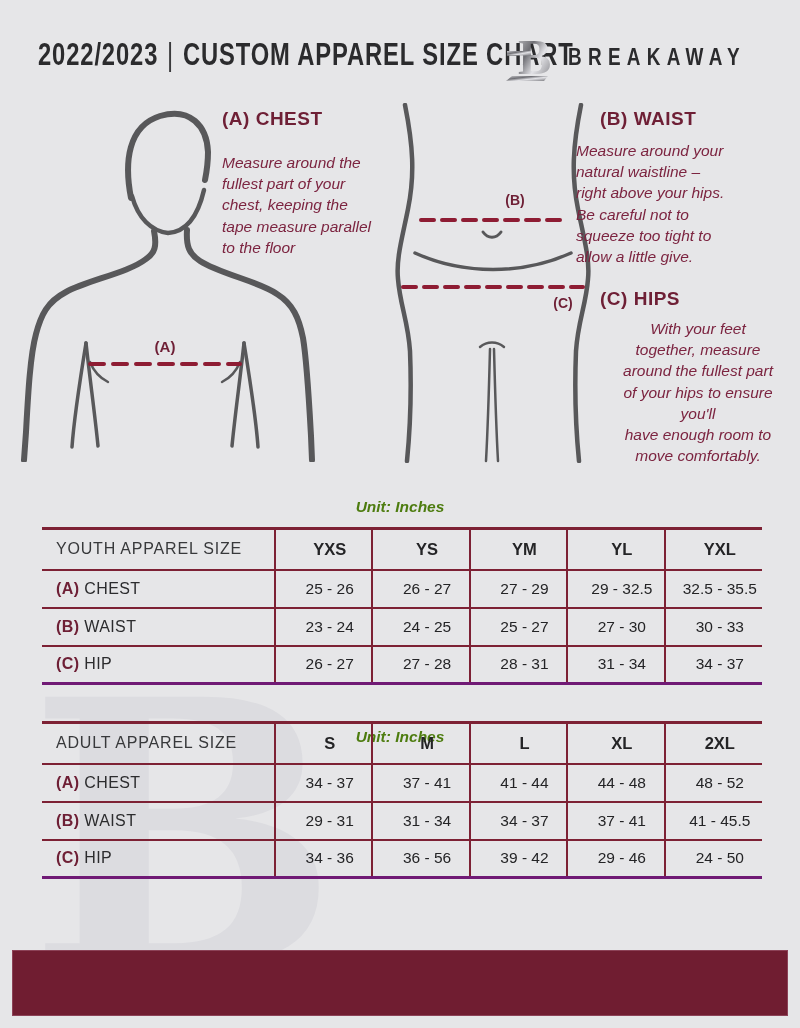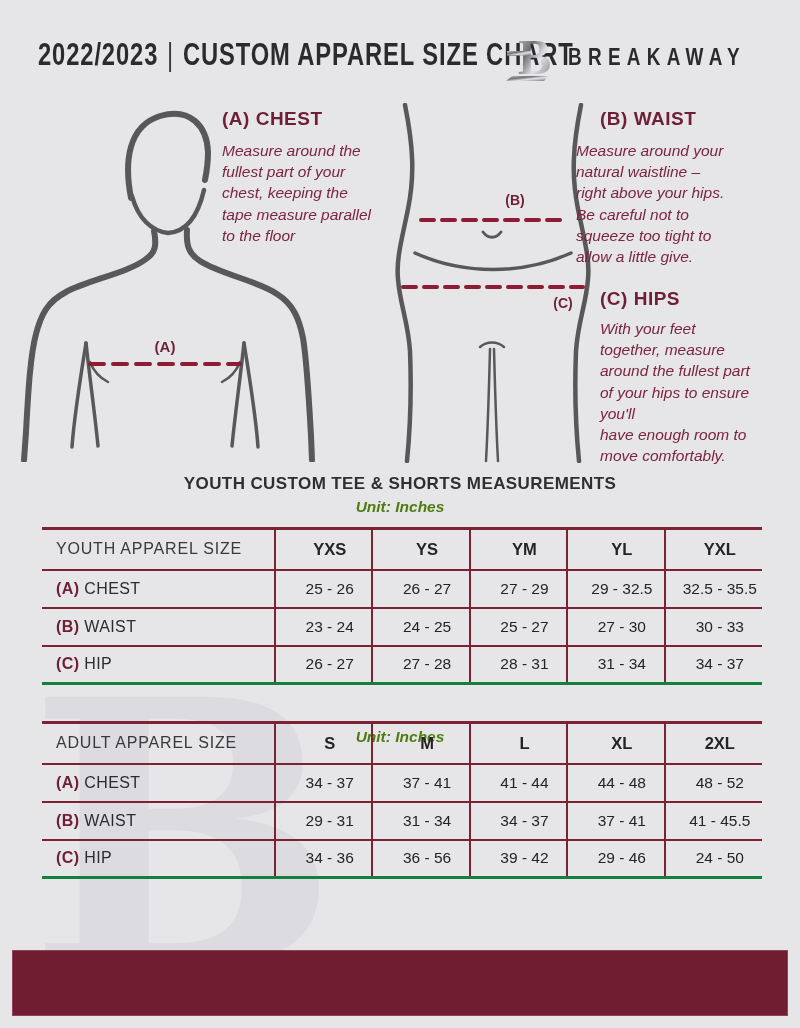--- a/index.html
+++ b/index.html
@@ -46,21 +46,21 @@
     position:absolute; left:0; width:800px; text-align:center; z-index:2;
     font-size:17px; font-weight:600; letter-spacing:0.4px; color:#2f2f31;
   }
   .section-unit {
     position:absolute; left:0; width:800px; text-align:center; z-index:2;
     font-size:15.5px; font-style:italic; font-weight:600; color:#4d7c0f;
   }
   table.size-table {
     position:absolute; left:42px; width:720px; z-index:2;
     border-collapse:collapse; table-layout:fixed;
-    border-top:3px solid #7d2134; border-bottom:3px solid #15803d;
+    border-top:3px solid #7d2134; border-bottom:3px solid #701a75;
   }
   table.size-table col.c0 { width:233px; }
   table.size-table th, table.size-table td {
     height:38px; text-align:center; vertical-align:middle;
     font-size:15.5px; color:#242426; background:transparent;
   }
   table.size-table thead th { height:41px; }
   table.size-table tbody tr { border-top:2px solid #7d2134; }
   table.size-table th.size-col { font-weight:bold; font-size:16.5px; }
   table.size-table .head-label {
@@ -144,44 +144,43 @@
 
       <line x1="28" y1="117" x2="168" y2="117" stroke="#8e1c33" stroke-width="4" stroke-dasharray="13 8"></line>
       <text x="122" y="102" text-anchor="middle" font-family="Liberation Sans, sans-serif" font-weight="bold" font-size="14" fill="#6e1f35" stroke="none">(B)</text>
 
       <line x1="10" y1="184" x2="190" y2="184" stroke="#8e1c33" stroke-width="4" stroke-dasharray="13 8"></line>
       <text x="170" y="205" text-anchor="middle" font-family="Liberation Sans, sans-serif" font-weight="bold" font-size="14" fill="#6e1f35" stroke="none">(C)</text>
     </g>
   </svg>
 
   <div class="measure-head" style="left:222px; top:108px;">(A) CHEST</div>
-  <div class="measure-text" style="left:222px; top:140px; width:178px;">Measure around the
+  <div class="measure-text" style="left:222px; top:152px; width:178px;">Measure around the
 fullest part of your
 chest, keeping the
 tape measure parallel
 to the floor</div>
 
   <div class="measure-head" style="left:600px; top:108px;">(B) WAIST</div>
   <div class="measure-text" style="left:576px; top:140px; width:192px;">Measure around your
 natural waistline –
 right above your hips.
 Be careful not to
 squeeze too tight to
 allow a little give.</div>
 
   <div class="measure-head" style="left:600px; top:288px;">(C) HIPS</div>
-  <div class="measure-text" style="left:600px; top:318px; width:196px;">With your feet
+  <div class="measure-text" style="left:600px; top:318px; width:196px;text-align:center;">With your feet
 together, measure
 around the fullest part
 of your hips to ensure
 you'll
 have enough room to
 move comfortably.</div>
 
-  <div class="section-title" style="top:474px;">YOUTH CUSTOM TEE &amp; SHORTS MEASUREMENTS</div>
   <div class="section-unit" style="top:498px;">Unit: Inches</div>
   <table class="size-table" style="top:527px;">
     <colgroup>
         <col class="c0">
         <col>
         <col>
         <col>
         <col>
         <col>
       </colgroup>

